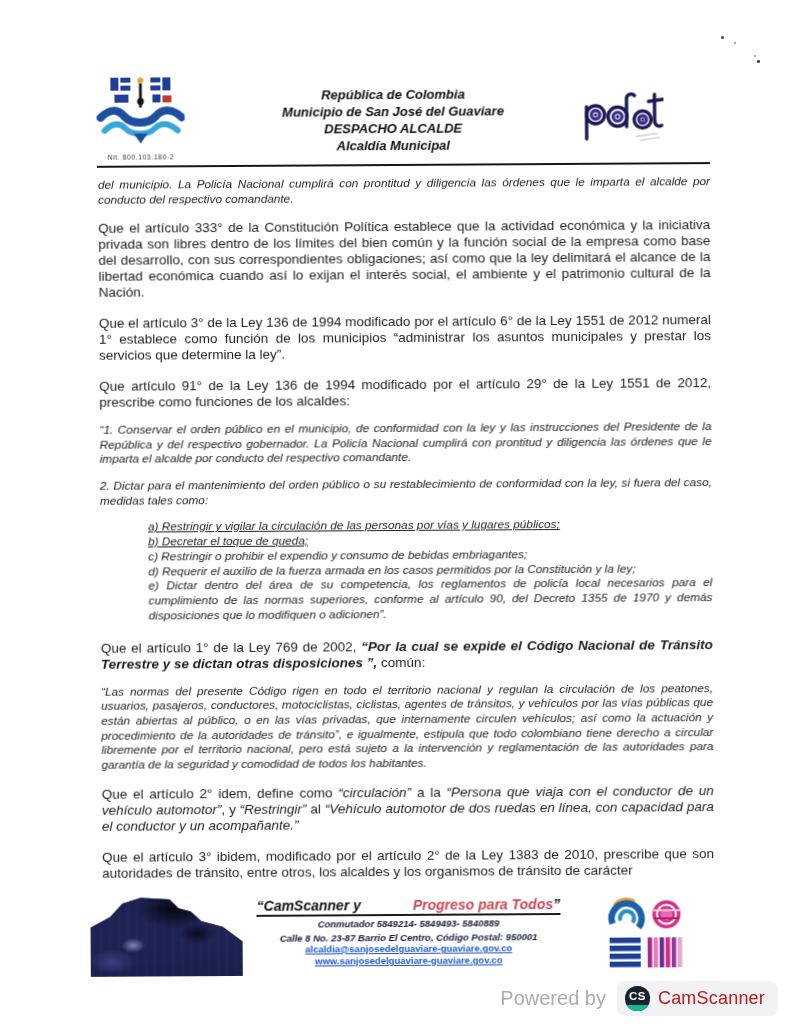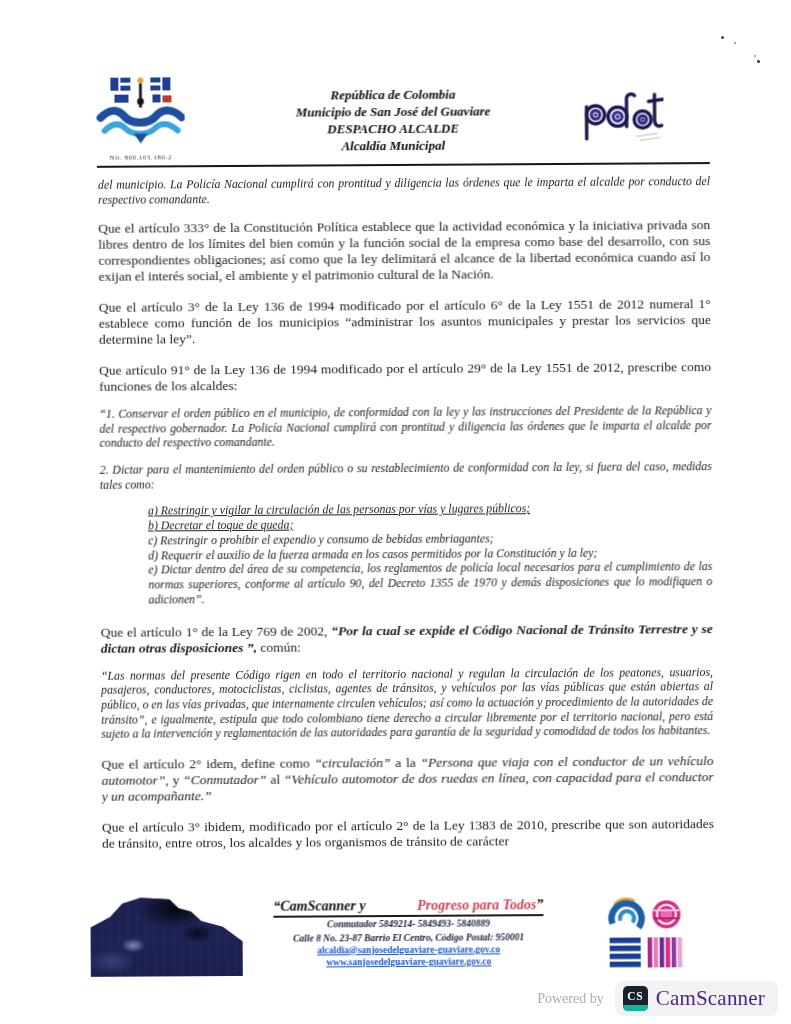--- a/index.html
+++ b/index.html
@@ -1,20 +1,20 @@
 <!DOCTYPE html>
 <html lang="es"><head>
 <meta charset="utf-8">
 <style>
   * { margin:0; padding:0; box-sizing:border-box; }
   html,body { background:#ffffff; }
   .page {
     position:relative; width:791px; height:1024px; margin:0 auto;
     background:#ffffff; overflow:hidden;
-    font-family:Liberation Serif, serif;
+    font-family:Liberation Sans, sans-serif;
   }
   .tilt { position:absolute; inset:0; transform:rotate(-0.35deg); filter:blur(0.24px); }
 
   
   .crest { position:absolute; left:98px; top:74px; width:90px; text-align:center; }
   .crest .nit { font-size:6.8px; letter-spacing:0.6px; color:#3a3a3a; margin-top:2px; }
   .htext { position:absolute; left:120px; right:120px; top:86px; text-align:center;
            font-weight:bold; font-style:italic; color:#0e0e0e; font-size:13px; line-height:17px; }
   .pdet { position:absolute; left:582px; top:88px; }
   .rule { position:absolute; left:99px; top:164px; width:613px; height:2.4px; background:#161616; }
@@ -48,29 +48,29 @@
             color:#101010; border-bottom:2.4px solid #1a1a1a; padding-bottom:1px; }
   .slogan .red { color:#cf4456;margin-left:48px; }
   .fline { font-size:9.5px; font-weight:bold; font-style:italic; color:#141c3c;
            margin-top:2px; line-height:11.5px; }
   .flink { display:block; font-size:9.5px; font-weight:bold; color:#1f58c9;
            text-decoration:underline; line-height:12px; }
   .flogo { position:absolute; left:598px; top:895px; }
 
   
   .cam-row { position:absolute; right:13px; top:981px; display:flex; align-items:center; gap:11px; }
-  .powered { color:#a7adb1; font-size:14px; }
+  .powered { color:#a7adb1; font-size:20px; }
   .csbadge { background:#f1f2f4; border-radius:8px; padding:5px 13px 5px 8px;
              display:flex; align-items:center; gap:8px; cursor:pointer; }
-  .csicon { width:25px; height:25px; background:#17222b; border-radius:5px;
+  .csicon { width:25px; height:25px; background:#17222b; border-radius:12px;
             display:flex; flex-direction:column; overflow:hidden; }
   .cs-letters { flex:1; display:flex; align-items:center; justify-content:center;
                 color:#ffffff; font-weight:bold; font-size:11.5px; letter-spacing:0.5px; }
   .cs-teal { height:6px; background:#10b79b; }
-  .csname { color:#4c1d95; font-size:21px; letter-spacing:0.2px; }
+  .csname { color:#b91c1c; font-size:18px; letter-spacing:0.2px; }
 
   .speck { position:absolute; background:#252525; border-radius:50%; opacity:.85; }
 </style>
 </head>
 <body>
 
 <div class="page">
   <div class="tilt">
 
     <div class="crest">
@@ -135,21 +135,21 @@
       <p class="quote tight">2. Dictar para el mantenimiento del orden público o su restablecimiento de conformidad con la ley, si fuera del caso, medidas tales como:</p>
       <div class="list">
         <div class="ul">a) Restringir y vigilar la circulación de las personas por vías y lugares públicos;</div>
         <div class="ul">b) Decretar el toque de queda;</div>
         <div>c) Restringir o prohibir el expendio y consumo de bebidas embriagantes;</div>
         <div>d) Requerir el auxilio de la fuerza armada en los casos permitidos por la Constitución y la ley;</div>
         <div>e) Dictar dentro del área de su competencia, los reglamentos de policía local necesarios para el cumplimiento de las normas superiores, conforme al artículo 90, del Decreto 1355 de 1970 y demás disposiciones que lo modifiquen o adicionen”.</div>
       </div>
       <p class="tight"><span>Que el artículo 1° de la Ley 769 de 2002, </span><span class="bit">“Por la cual se expide el Código Nacional de Tránsito Terrestre y se dictan otras disposiciones ”,</span><span> común:</span></p>
       <p class="quote">“Las normas del presente Código rigen en todo el territorio nacional y regulan la circulación de los peatones, usuarios, pasajeros, conductores, motociclistas, ciclistas, agentes de tránsitos, y vehículos por las vías públicas que están abiertas al público, o en las vías privadas, que internamente circulen vehículos; así como la actuación y procedimiento de la autoridades de tránsito”, e igualmente, estipula que todo colombiano tiene derecho a circular libremente por el territorio nacional, pero está sujeto a la intervención y reglamentación de las autoridades para garantía de la seguridad y comodidad de todos los habitantes.</p>
-      <p><span>Que el artículo 2° idem, define como </span><span class="it">“circulación”</span><span> a la </span><span class="it">“Persona que viaja con el conductor de un vehículo automotor”</span><span>, y </span><span class="it">“Conmutador”</span><span> al </span><span class="it">“Vehículo automotor de dos ruedas en línea, con capacidad para el conductor y un acompañante.”</span></p>
+      <p><span>Que el artículo 2° idem, define como </span><span class="it">“circulación”</span><span> a la </span><span class="it">“Persona que viaja con el conductor de un vehículo automotor”</span><span>, y </span><span class="it">“Restringir”</span><span> al </span><span class="it">“Vehículo automotor de dos ruedas en línea, con capacidad para el conductor y un acompañante.”</span></p>
       <p>Que el artículo 3° ibidem, modificado por el artículo 2° de la Ley 1383 de 2010, prescribe que son autoridades de tránsito, entre otros, los alcaldes y los organismos de tránsito de carácter</p>
     </main>
 
     <div class="photo"></div>
 
     <div class="fcenter">
       <span class="slogan"><span>“CamScanner y </span><span class="red">Progreso para Todos</span><span>”</span></span>
       <div class="fline">Conmutador  5849214- 5849493- 5840889</div>
       <div class="fline">Calle 8 No. 23-87 Barrio El Centro, Código Postal: 950001</div>
       <a class="flink">alcaldia@sanjosedelguaviare-guaviare.gov.co</a>

